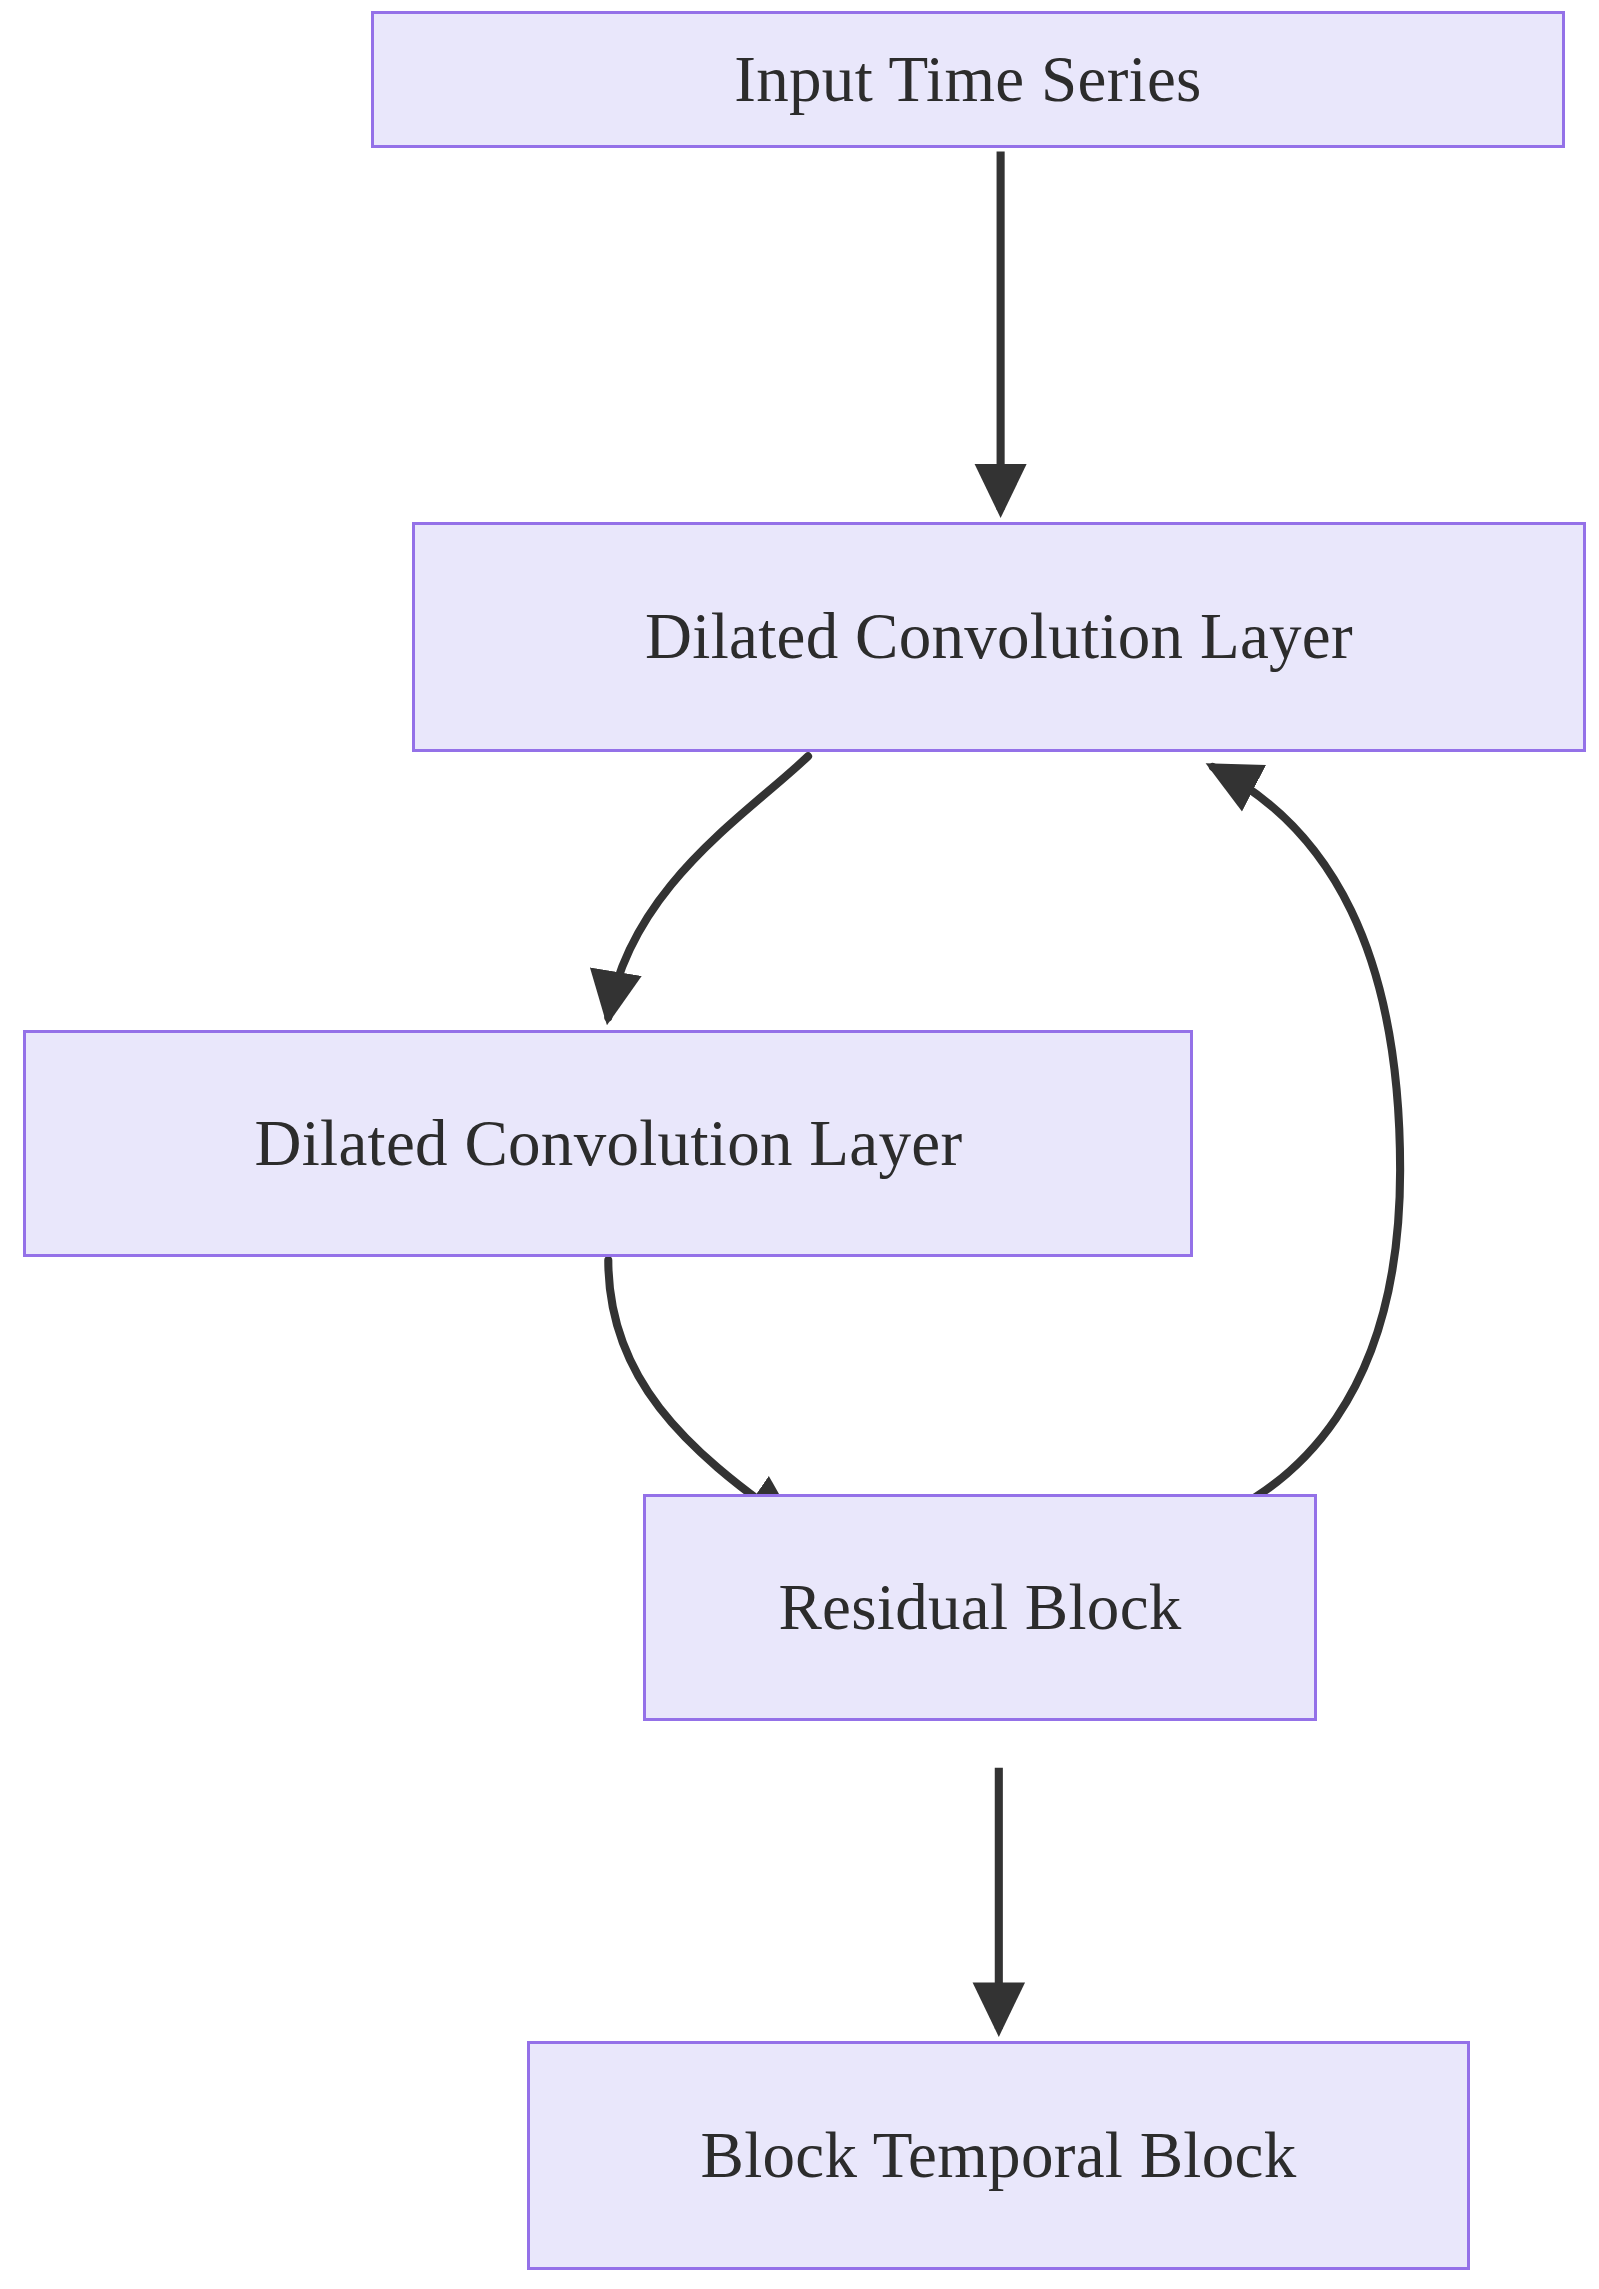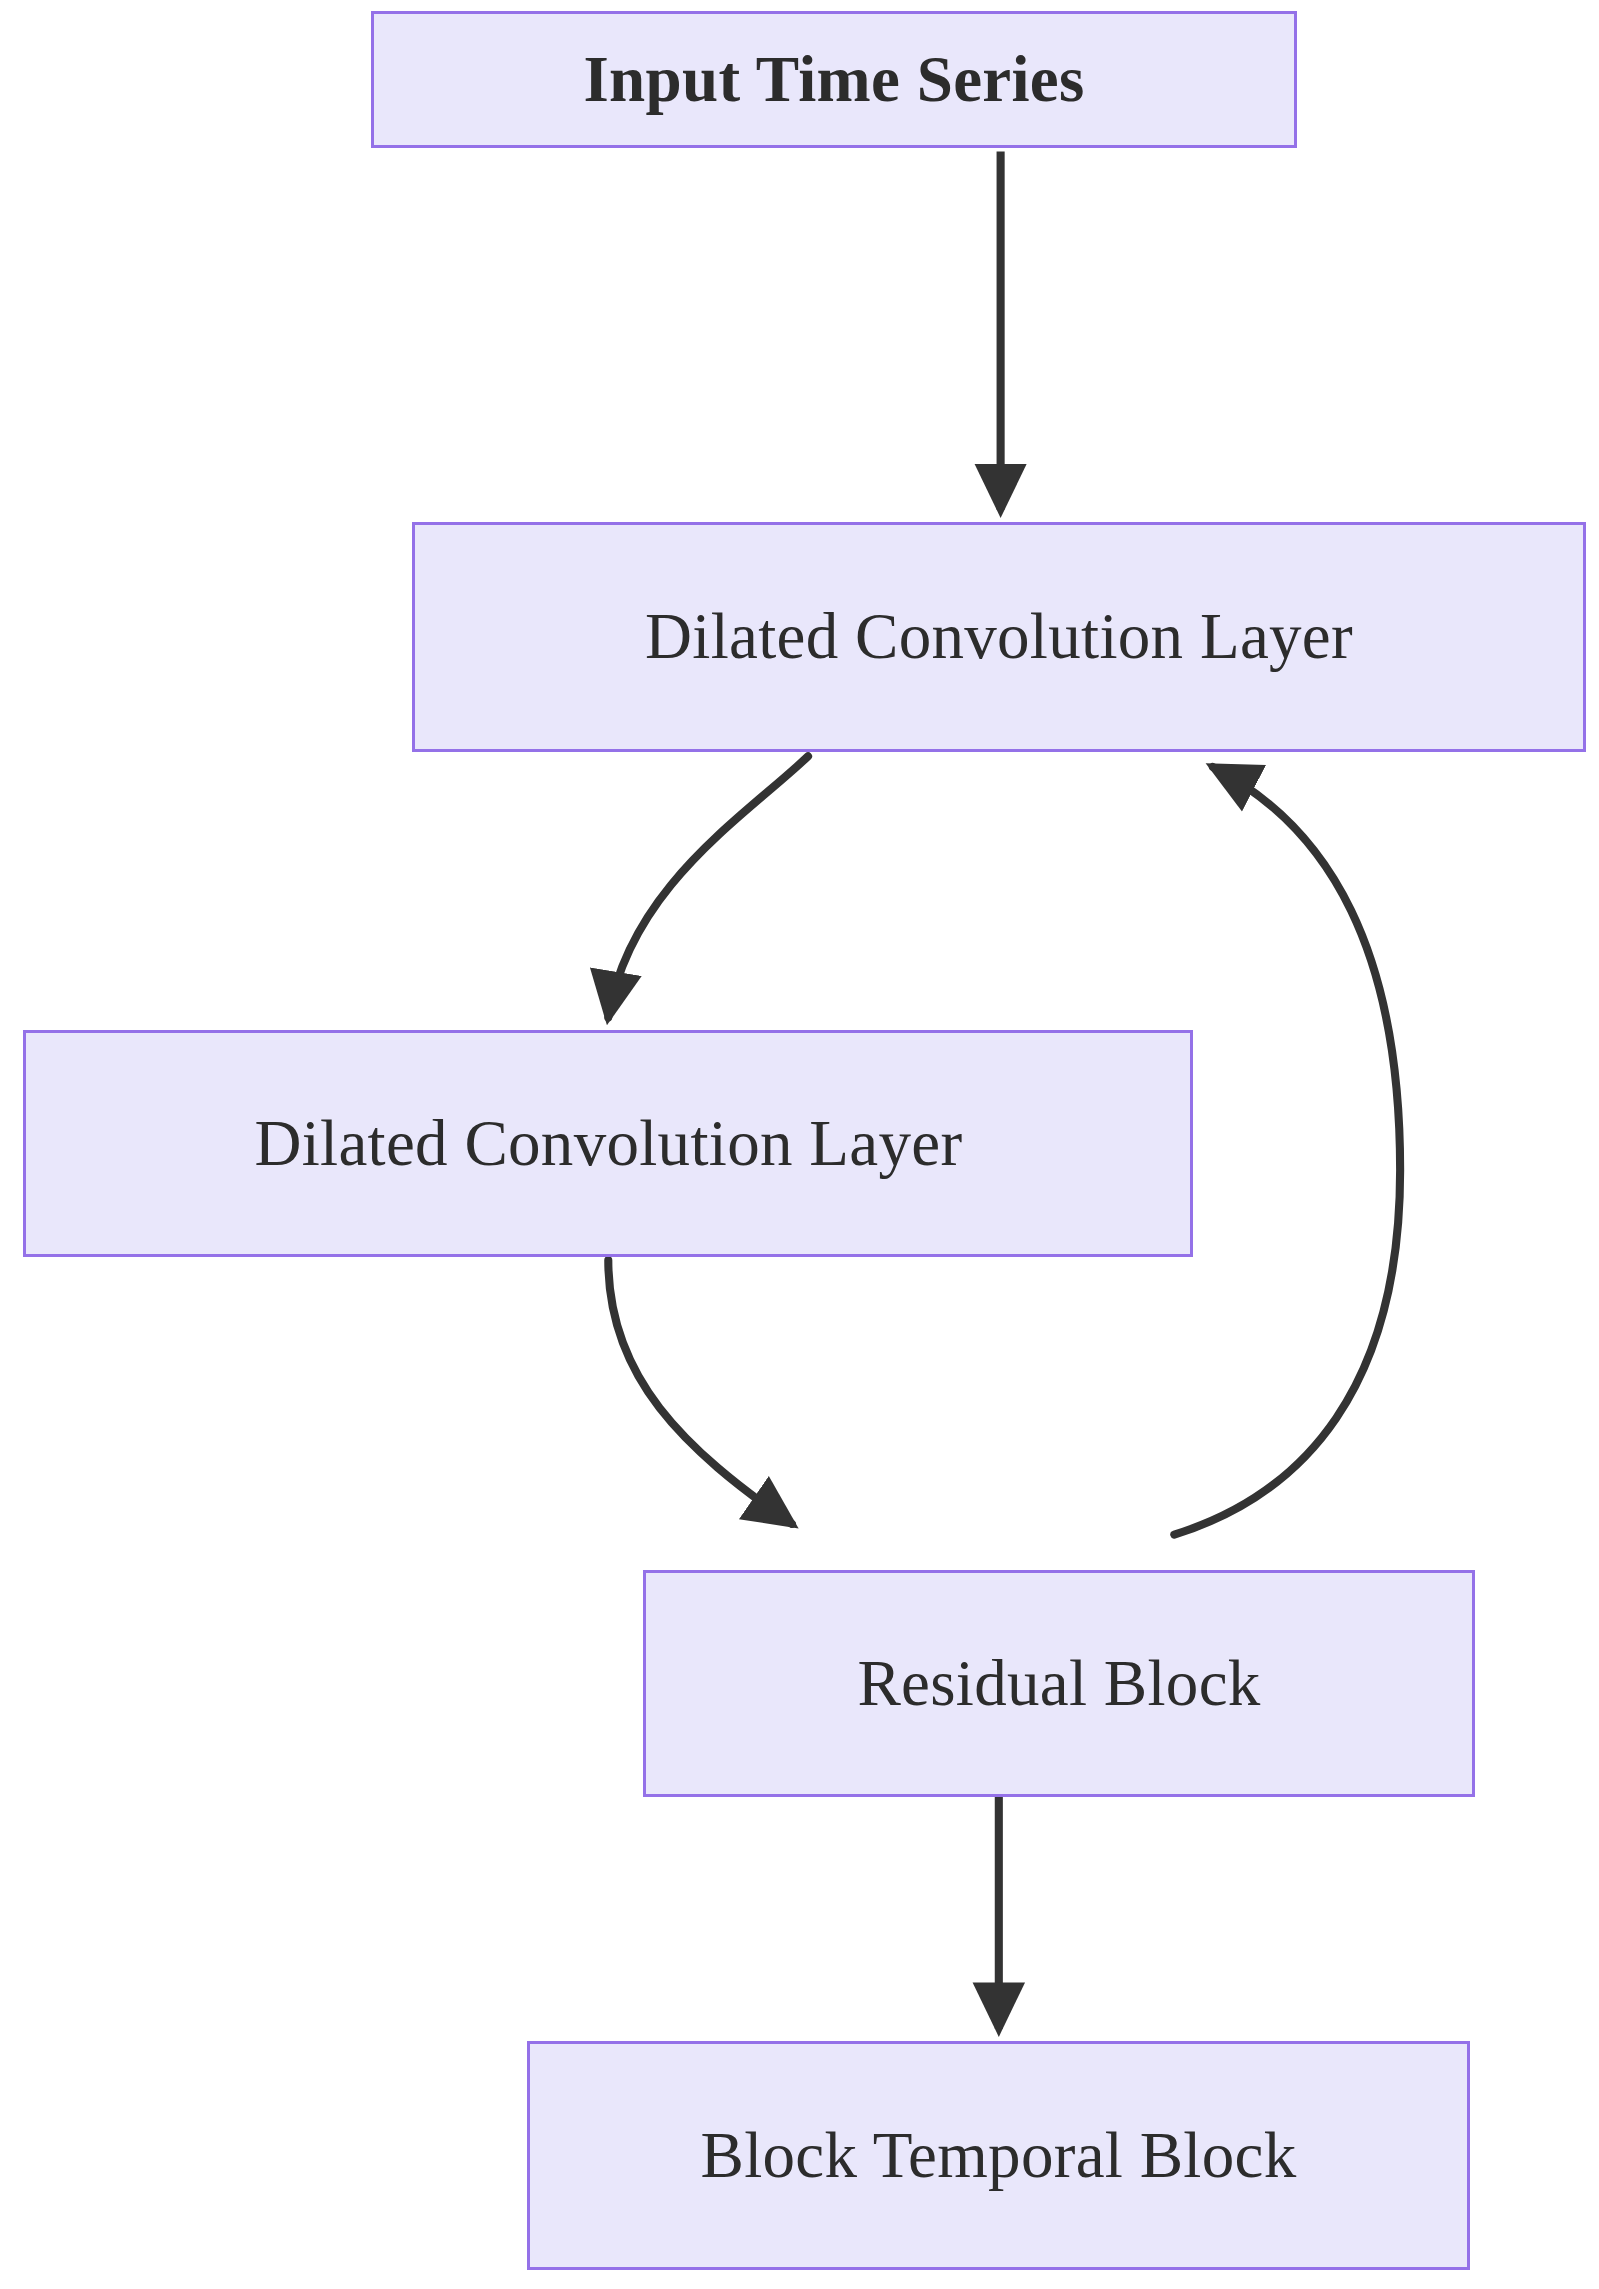--- a/index.html
+++ b/index.html
@@ -38,24 +38,24 @@
     font-weight: 400;
     letter-spacing: 0.3px;
     line-height: 1.1;
     white-space: nowrap;
   }
   .node-label {
     display: block;
     text-align: center;
   }
   
-  #node-input        { left: 371px;  top: 10.8px;   width: 926px; height: 137px; font-size: 65px; font-weight: bold; }
+  #node-input        { left: 371px;  top: 10.8px;   width: 1194px; height: 137px; font-size: 65px; }
   #node-dilated-1    { left: 412px;  top: 522px;  width: 1174px; height: 230px; font-size: 65px; }
   #node-dilated-2    { left: 23.4px;   top: 1030px; width: 1170px; height: 227px; font-size: 65px; }
-  #node-residual     { left: 643px;  top: 1570px; width: 832px;  height: 227px; font-size: 65px; }
+  #node-residual     { left: 643px;  top: 1494px; width: 674px;  height: 227px; font-size: 65px; }
   #node-next         { left: 527px;  top: 2041px; width: 943px; height: 229px; font-size: 65px; }
 </style>
 </head>
 <body>
 
 <div id="canvas">
 
   <svg id="edges" viewBox="0 0 1777 2544" width="1599" height="2290" xmlns="http://www.w3.org/2000/svg">
     <defs>
       <marker id="arrowhead" viewBox="0 0 12 12" refX="9.5" refY="6" markerWidth="7.2" markerHeight="7.2" orient="auto-start-reverse" markerUnits="strokeWidth">

